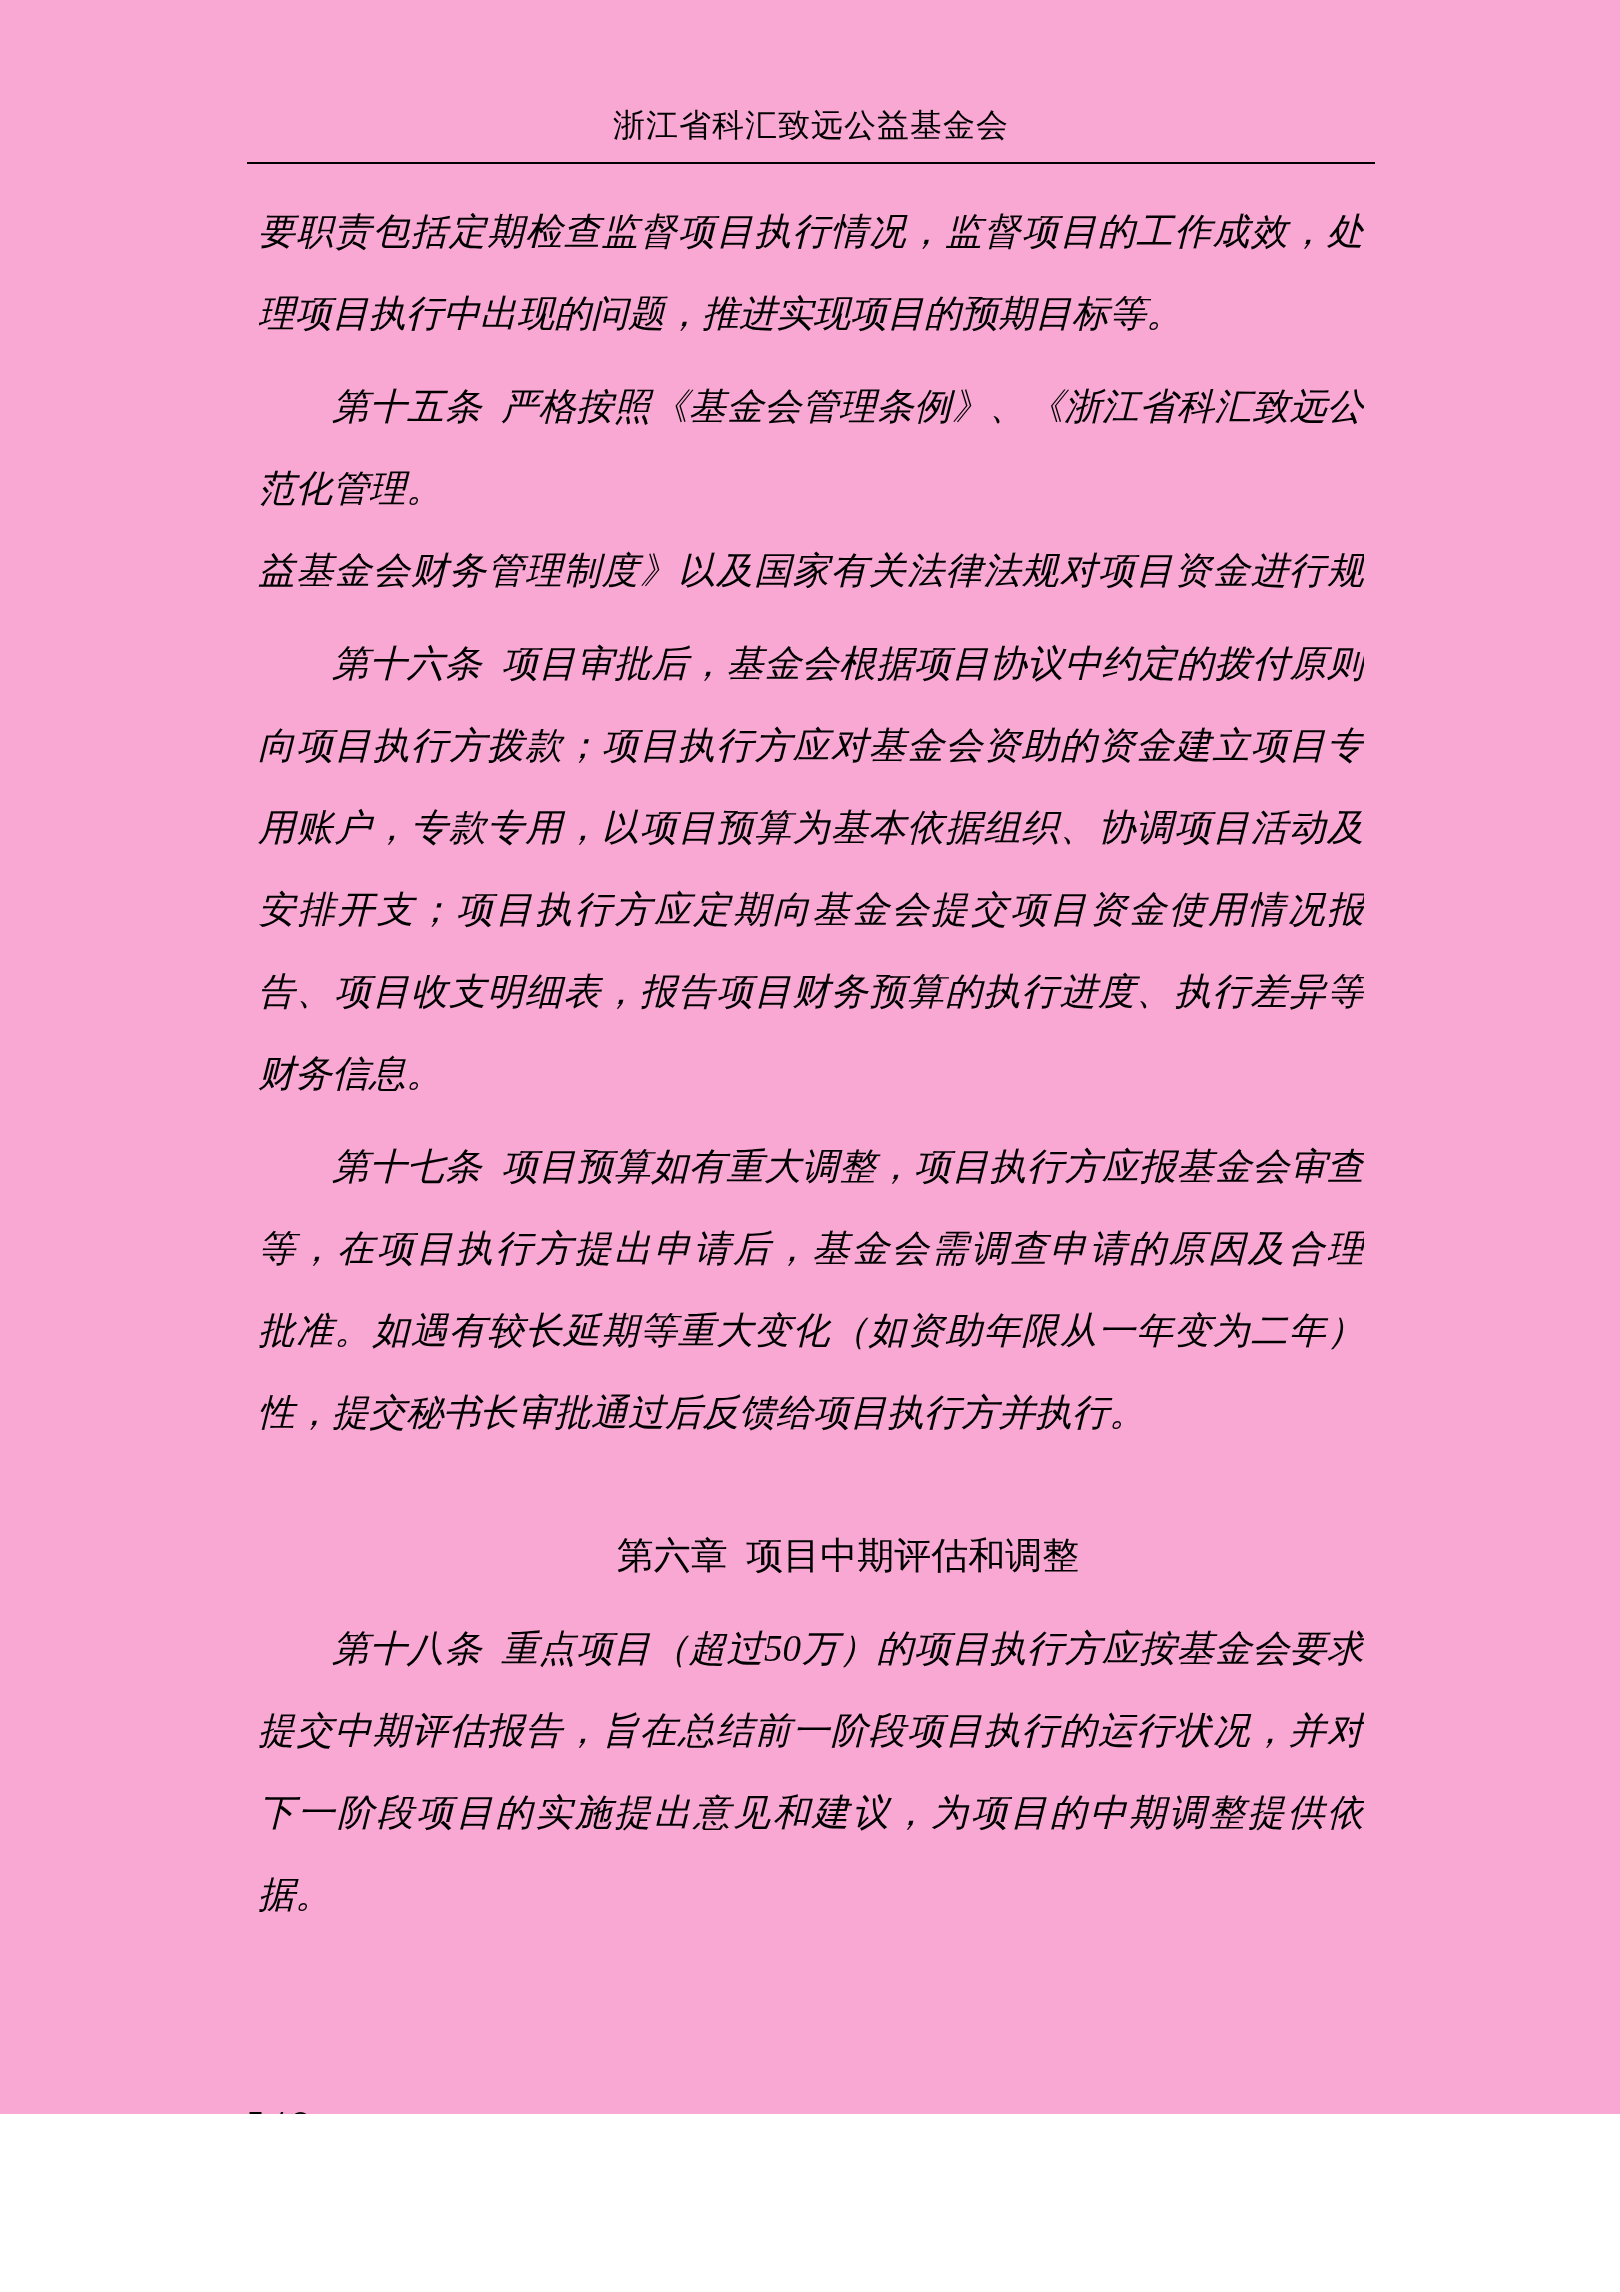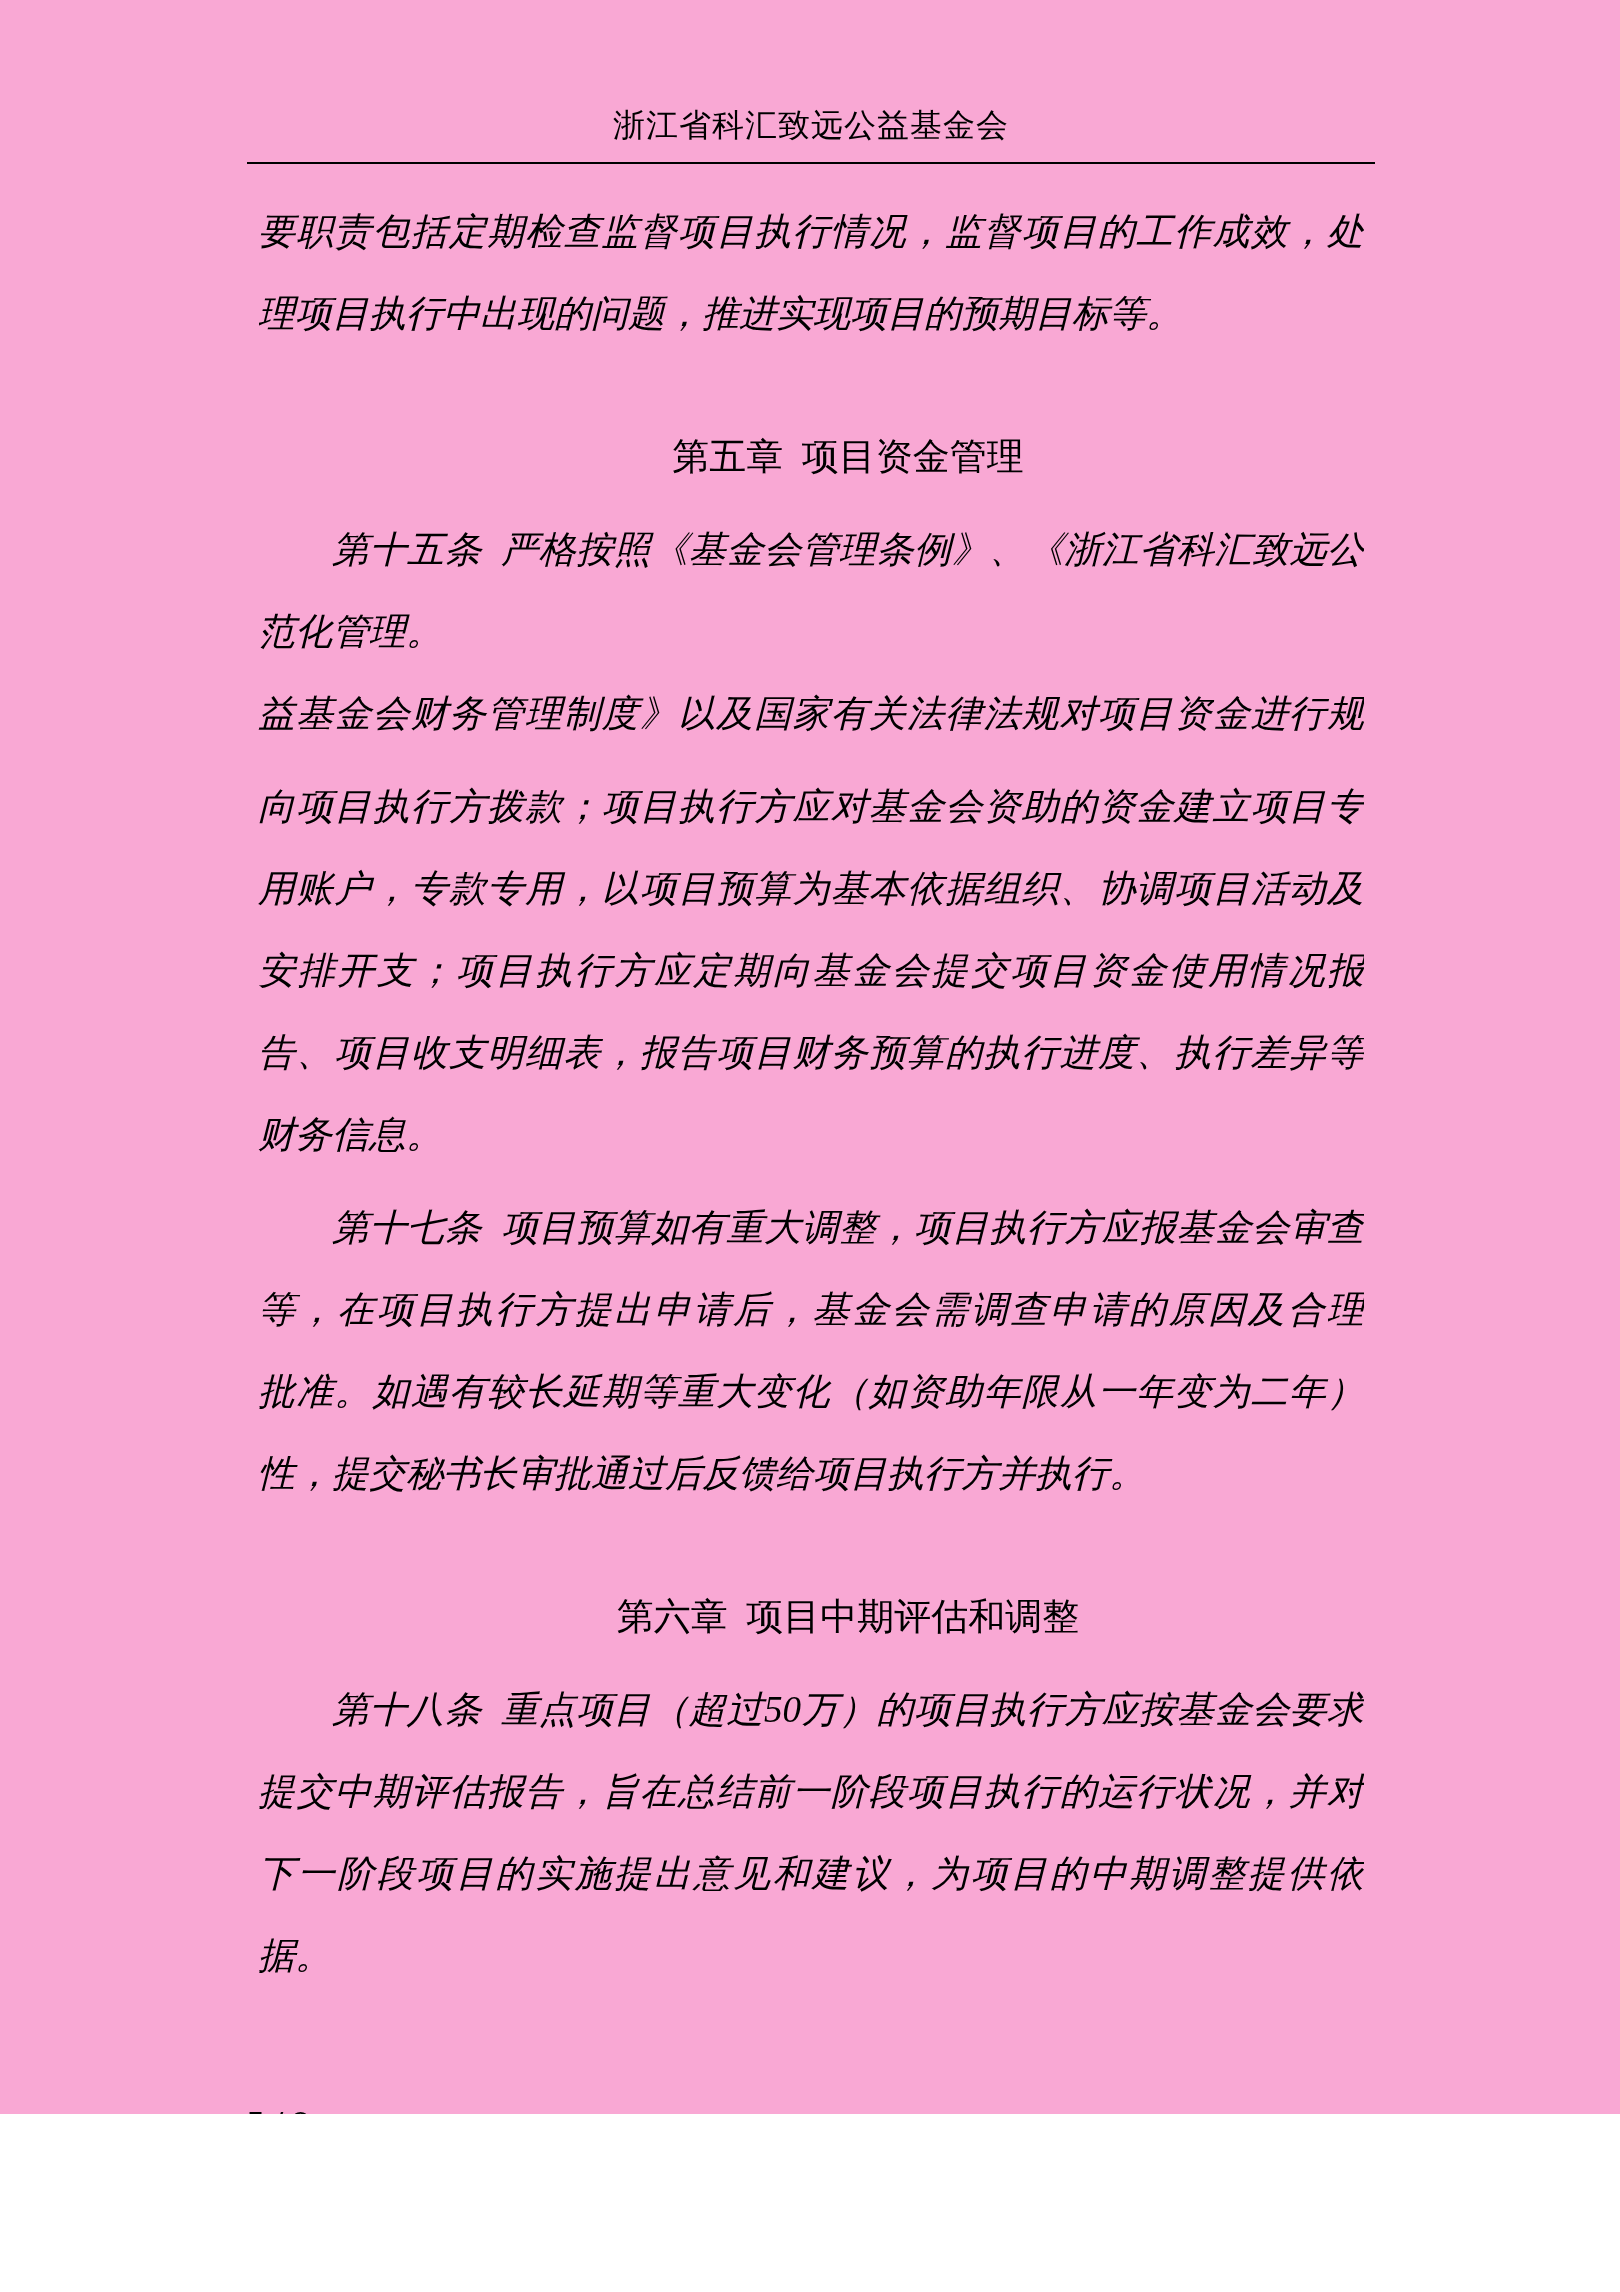--- a/index.html
+++ b/index.html
@@ -77,27 +77,27 @@
 
 <div class="page">
   <div class="header-title">浙江省科汇致远公益基金会</div>
   <div class="header-rule"></div>
 
   <div class="content">
       <div class="paragraph">
         <div class="line">要职责包括定期检查监督项目执行情况，监督项目的工作成效，处</div>
         <div class="line para-last">理项目执行中出现的问题，推进实现项目的预期目标等。</div>
       </div>
-      <div class="heading">第五章 项目资金管理</div>
       <div class="paragraph">
         <div class="line first-indent">第十五条 严格按照《基金会管理条例》、《浙江省科汇致远公</div>
         <div class="line para-last">范化管理。</div>
         <div class="line">益基金会财务管理制度》以及国家有关法律法规对项目资金进行规</div>
       </div>
       <div class="paragraph">
+        <div class="line first-indent">第十六条 项目审批后，基金会根据项目协议中约定的拨付原则</div>
         <div class="line">向项目执行方拨款；项目执行方应对基金会资助的资金建立项目专</div>
         <div class="line">用账户，专款专用，以项目预算为基本依据组织、协调项目活动及</div>
         <div class="line">安排开支；项目执行方应定期向基金会提交项目资金使用情况报</div>
         <div class="line">告、项目收支明细表，报告项目财务预算的执行进度、执行差异等</div>
         <div class="line para-last">财务信息。</div>
       </div>
       <div class="paragraph">
         <div class="line first-indent">第十七条 项目预算如有重大调整，项目执行方应报基金会审查</div>
         <div class="line">等，在项目执行方提出申请后，基金会需调查申请的原因及合理</div>
         <div class="line">批准。如遇有较长延期等重大变化（如资助年限从一年变为二年）</div>

